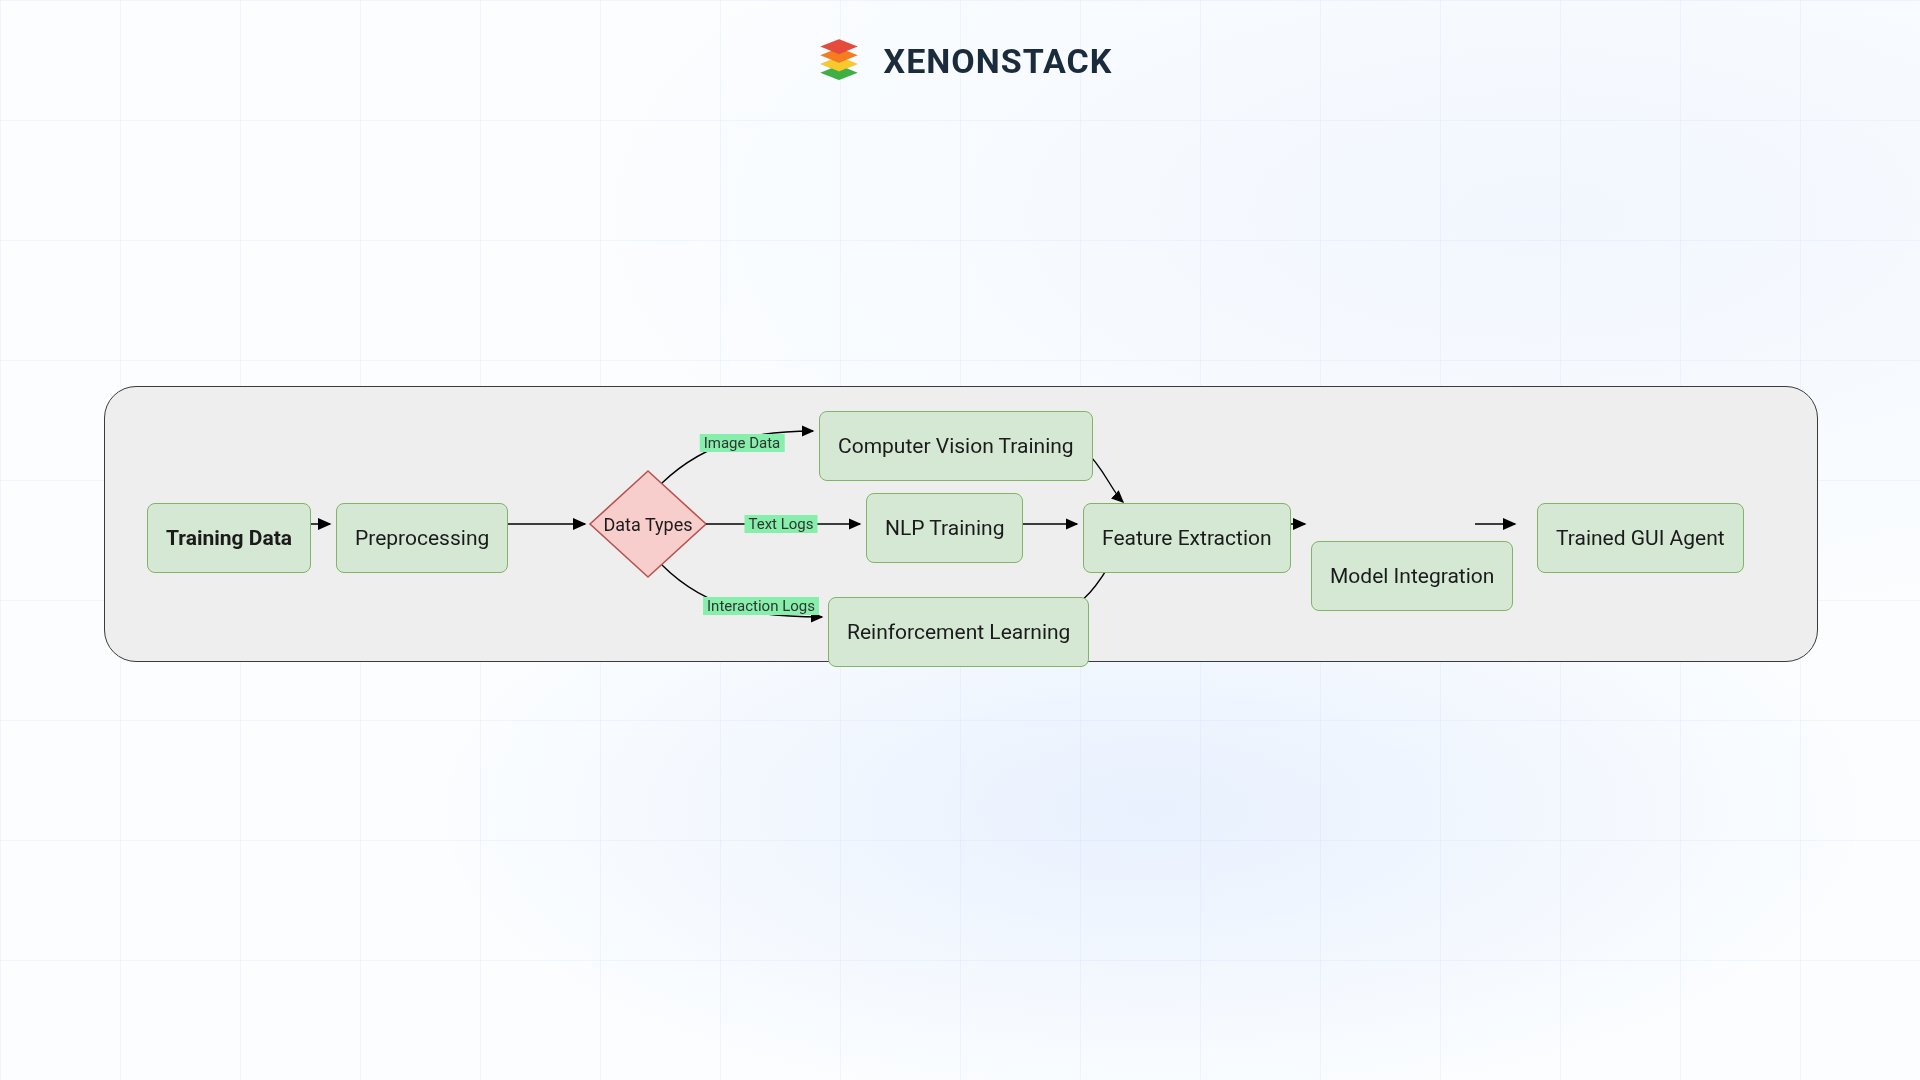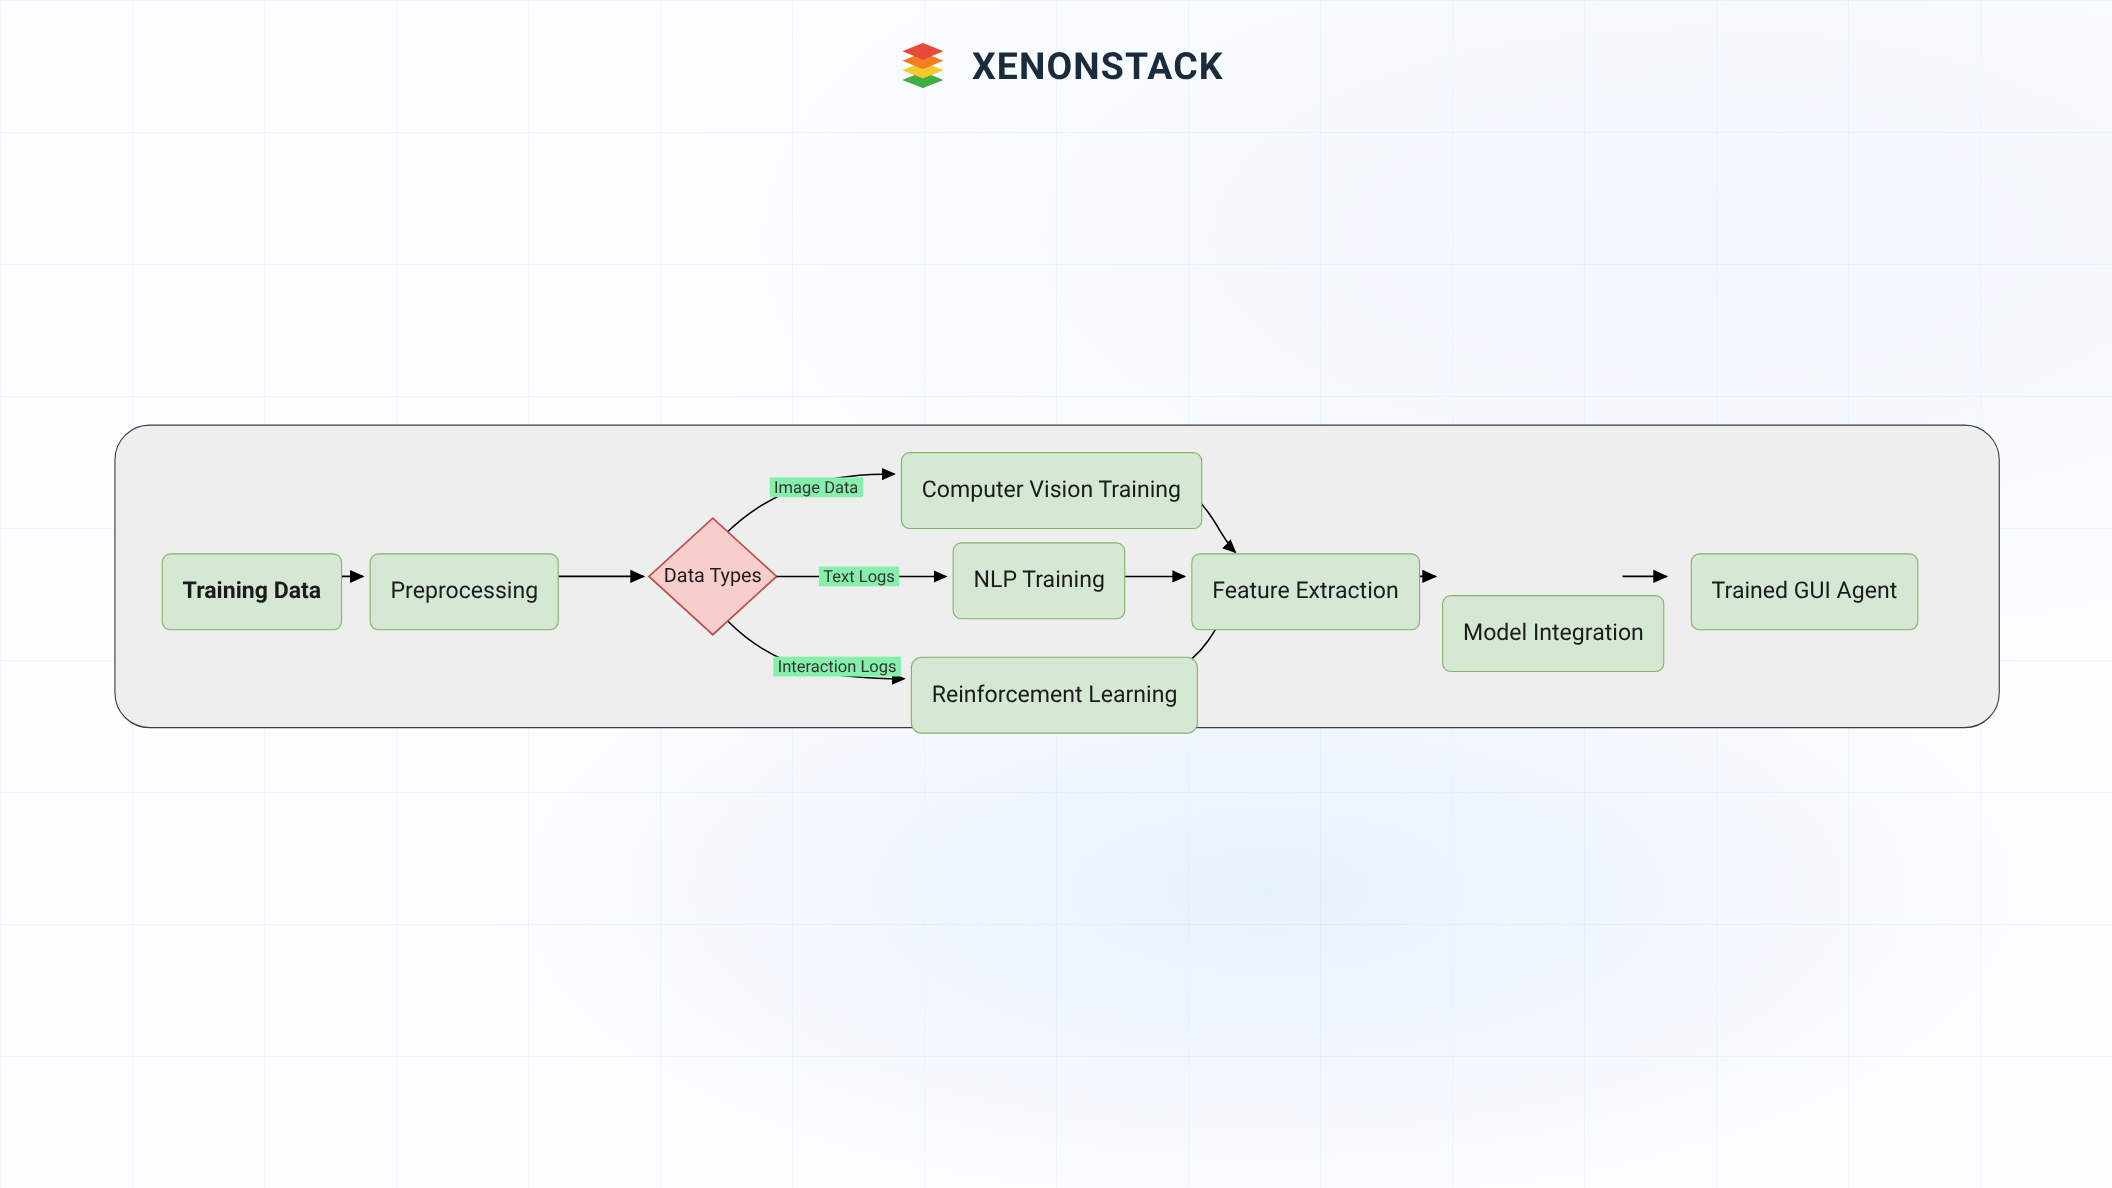--- a/index.html
+++ b/index.html
@@ -149,21 +149,21 @@
     <line x1="1370" y1="137" x2="1410" y2="137" stroke="#000" stroke-width="1.5" marker-end="url(#ah)"></line>
   </svg>
 
   <div class="node" style="left:42px;  top:116px;font-weight:bold;">Training Data</div>
   <div class="node" style="left:231px; top:116px;">Preprocessing</div>
 
   <div class="decision-text" style="left:543px; top:137px;">Data Types</div>
 
   <div class="node" style="left:714px; top:24px;">Computer Vision Training</div>
   <div class="node" style="left:761px; top:106px;">NLP Training</div>
-  <div class="node" style="left:723px; top:210px;border-radius:10px;">Reinforcement Learning</div>
+  <div class="node" style="left:723px; top:210px;">Reinforcement Learning</div>
 
   <div class="node" style="left:978px;  top:116px;">Feature Extraction</div>
   <div class="node" style="left:1206px; top:116px;margin-top:38px;">Model Integration</div>
   <div class="node" style="left:1432px; top:116px;">Trained GUI Agent</div>
 
   <div class="edge-label" style="left:637px; top:56px;">Image Data</div>
   <div class="edge-label" style="left:676px; top:137px;">Text Logs</div>
   <div class="edge-label" style="left:640px; top:219px;margin-left:16px;">Interaction Logs</div>
 
 </div>

